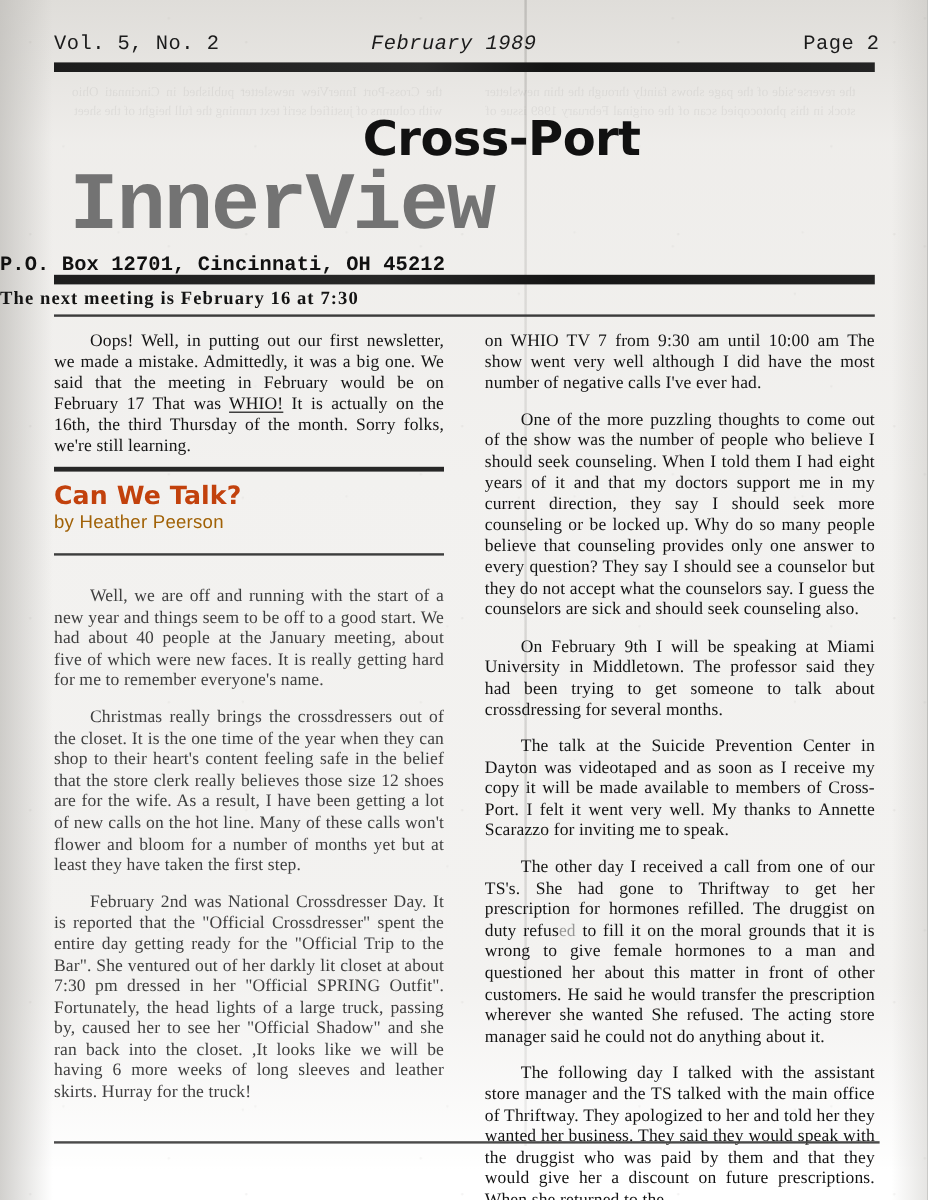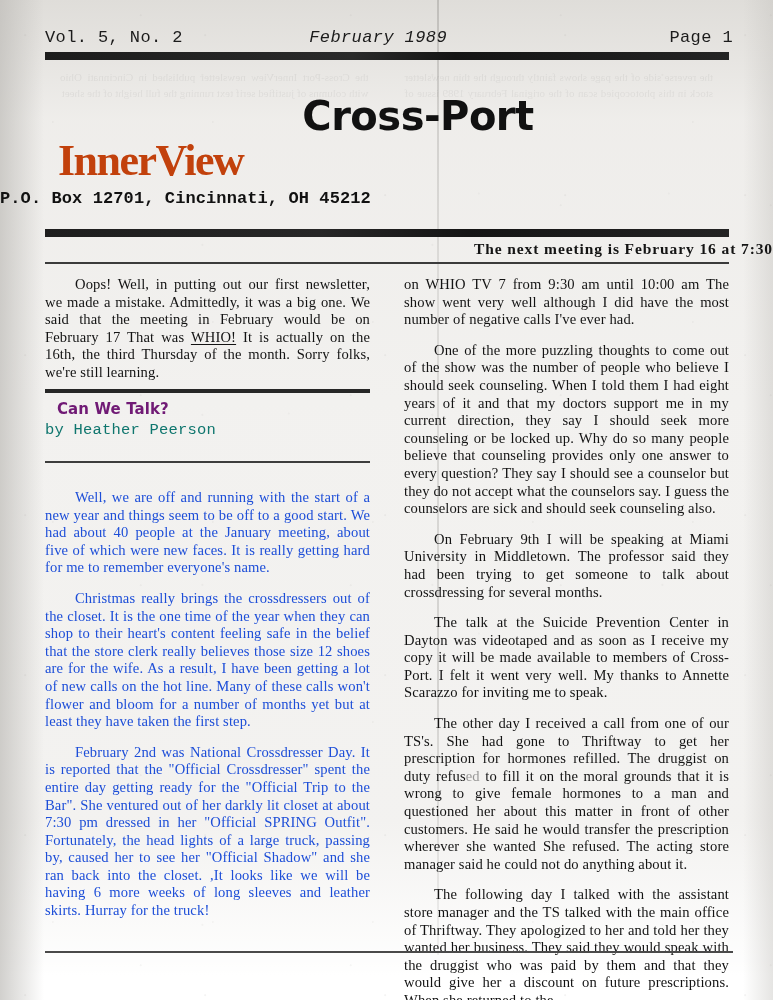--- a/index.html
+++ b/index.html
@@ -117,46 +117,46 @@
     font-family: "DejaVu Sans", sans-serif;
     font-weight: 700;
     font-size: 40px;
     letter-spacing: -0.5px;
     line-height: 1;
     color: #111;
     text-align: center;
     margin-left: 63px;
   }
   .mast-line2 {
-    font-family: Liberation Serif, serif;
-    font-weight: 700;
-    font-size: 44px;
+    font-family: Liberation Mono, monospace;
+    font-weight: 700;
+    font-size: 68px;
     letter-spacing: -1.5px;
     line-height: 0.96;
-    color: #c2410c;
+    color: #737373;
     text-align: left;
     margin-left: 58px;
     margin-top: 4px;
   }
   .mast-address {
     font-family: Liberation Mono, monospace;
     font-weight: 700;
     font-size: 17px;
     letter-spacing: 0.1px;
     color: #111;
     text-align: left;
     margin-right: 205px;
     margin-top: 7px;
   }
 
   
   .meeting {
     position: absolute;
     left: 0; right: 0; top: 240px;
-    text-align: right;
+    text-align: left;
     font-family: "Liberation Serif", serif;
     font-weight: 700;
     font-size: 15.5px;
     letter-spacing: 0.9px;
     color: #141414;
   }
 
   
   .col {
     position: absolute;
@@ -184,44 +184,43 @@
   
   .section-head {
     position: absolute;
     left: 45px;
     top: 402px;
     width: 325px;
   }
   .section-title {
     font-family: "DejaVu Sans", sans-serif;
     font-weight: 700;
-    font-size: 15px;
+    font-size: 21px;
     letter-spacing: 0.1px;
-    color: #701a75;
+    color: #c2410c;
     line-height: 1.05;
-    margin-left: 12px;
   }
   .section-byline {
-    font-family: Liberation Mono, monospace;
+    font-family: Liberation Sans, sans-serif;
     font-size: 15.5px;
-    color: #0f766e;
+    color: #a16207;
     margin-top: 3px;
     letter-spacing: 0.2px;
   }
 
   
   .col-left-body {
     position: absolute;
     left: 45px;
     top: 489px;
     width: 325px;
     font-size: 14.6px;
     line-height: 17.6px;
     text-align: justify;
-    color: #1d4ed8;
+    color: #404040;
     letter-spacing: 0.12px;
   }
   .col-left-body p { margin: 0 0 13px 0; text-indent: 30px; }
   .col-left-body p:last-child { margin-bottom: 0; }
 
   
   .speckle {
     position: absolute;
     inset: 0;
     pointer-events: none;
@@ -244,21 +243,21 @@
 
   <div class="showthrough">the reverse side of the page shows faintly through the thin newsletter stock in this photocopied scan of the original February 1989 issue of the Cross-Port InnerView newsletter published in Cincinnati Ohio with columns of justified serif text running the full height of the sheet</div>
 
   <div class="paper-edge-left"></div>
   <div class="paper-edge-right"></div>
   <div class="crease"></div>
 
   <div class="runhead">
     <span>Vol. 5, No. 2</span>
     <span class="runhead-center">February 1989</span>
-    <span>Page 1</span>
+    <span>Page 2</span>
   </div>
 
   <div class="rule rule-top"></div>
 
   <div class="masthead">
     <div class="mast-line1">Cross-Port</div>
     <div class="mast-line2">InnerView</div>
     <div class="mast-address">P.O. Box 12701, Cincinnati, OH  45212</div>
   </div>
 

